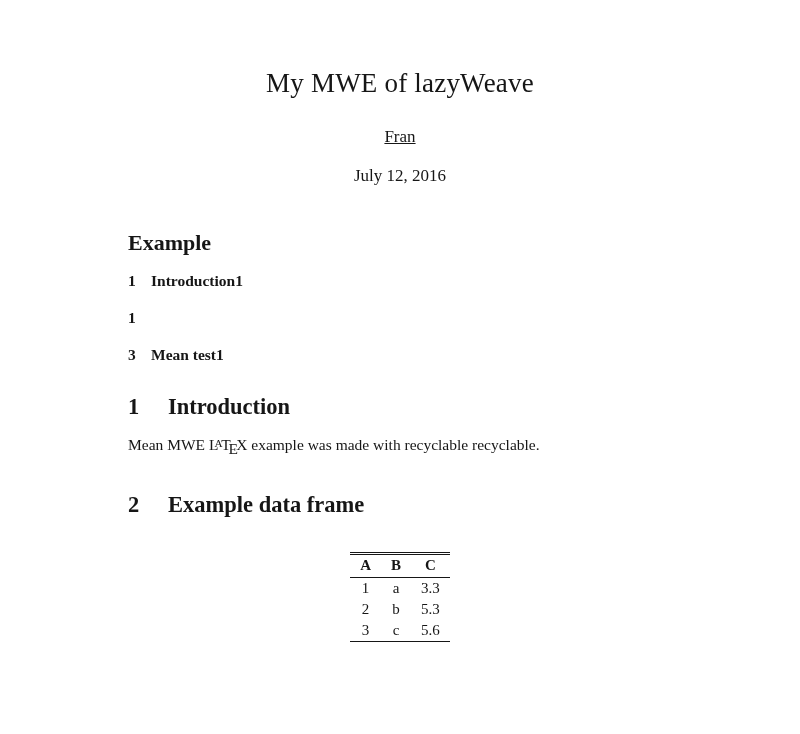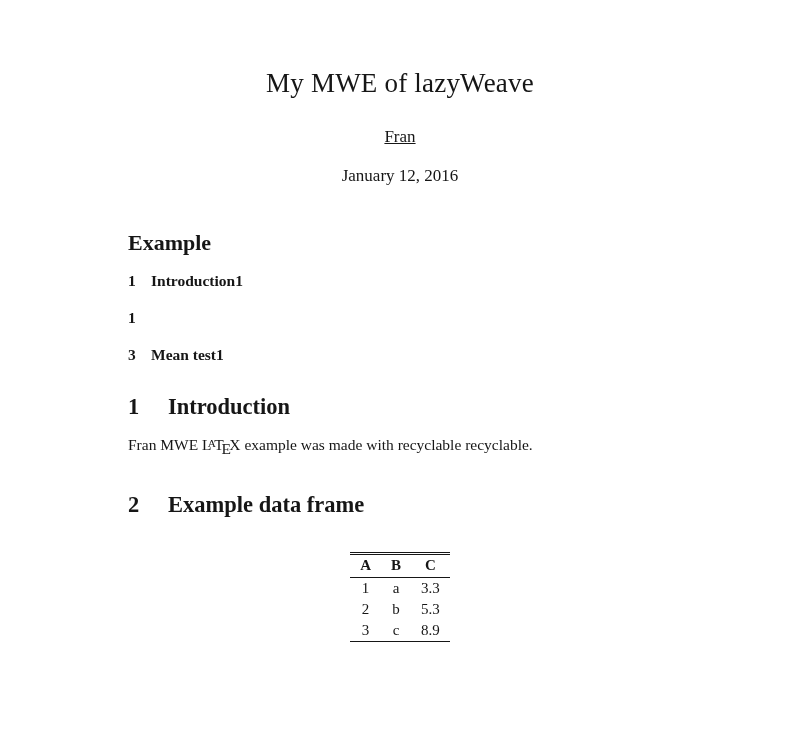--- a/index.html
+++ b/index.html
@@ -120,21 +120,21 @@
   }
 </style>
 </head>
 <body>
 
 <div class="page">
 
   <div class="title-block">
     <div class="doc-title">My MWE of lazyWeave</div>
     <div class="doc-author">Fran</div>
-    <div class="doc-date">January 12, 2016</div>
+    <div class="doc-date">July 12, 2016</div>
   </div>
 
   <div class="content">
 
     <div class="contents-heading">Example</div>
 
     <div class="toc">
       <div class="toc-entry">
         <span class="toc-left">
           <span class="toc-num">1</span><span>Introduction</span>
@@ -151,21 +151,21 @@
         <span>1</span>
       </div>
     </div>
 
     <div class="section-heading">
       <span class="sec-num">1</span>
       <span>Introduction</span>
     </div>
 
     <div class="para">
-      <span>Fran MWE</span>
+      <span>Mean MWE</span>
       <span class="latex-logo"><span>L</span><span class="lx-a">A</span><span>T</span><span class="lx-e">E</span><span>X</span></span>
       <span>example was made with recyclable recyclable.</span>
     </div>
 
     <div class="section-heading" style="margin-top: 34px;">
       <span class="sec-num">2</span>
       <span>Example data frame</span>
     </div>
 
     <div class="table-wrap">
@@ -184,21 +184,21 @@
             <td class="num-col">3.3</td>
           </tr>
           <tr>
             <td>2</td>
             <td>b</td>
             <td class="num-col">5.3</td>
           </tr>
           <tr class="last-row">
             <td>3</td>
             <td>c</td>
-            <td class="num-col">8.9</td>
+            <td class="num-col">5.6</td>
           </tr>
         </tbody>
       </table>
     </div>
 
     <div class="spacer-before-sec3"></div>
 
     <div class="section-heading">
       <span class="sec-num">3</span>
       <span>Mean test</span>

